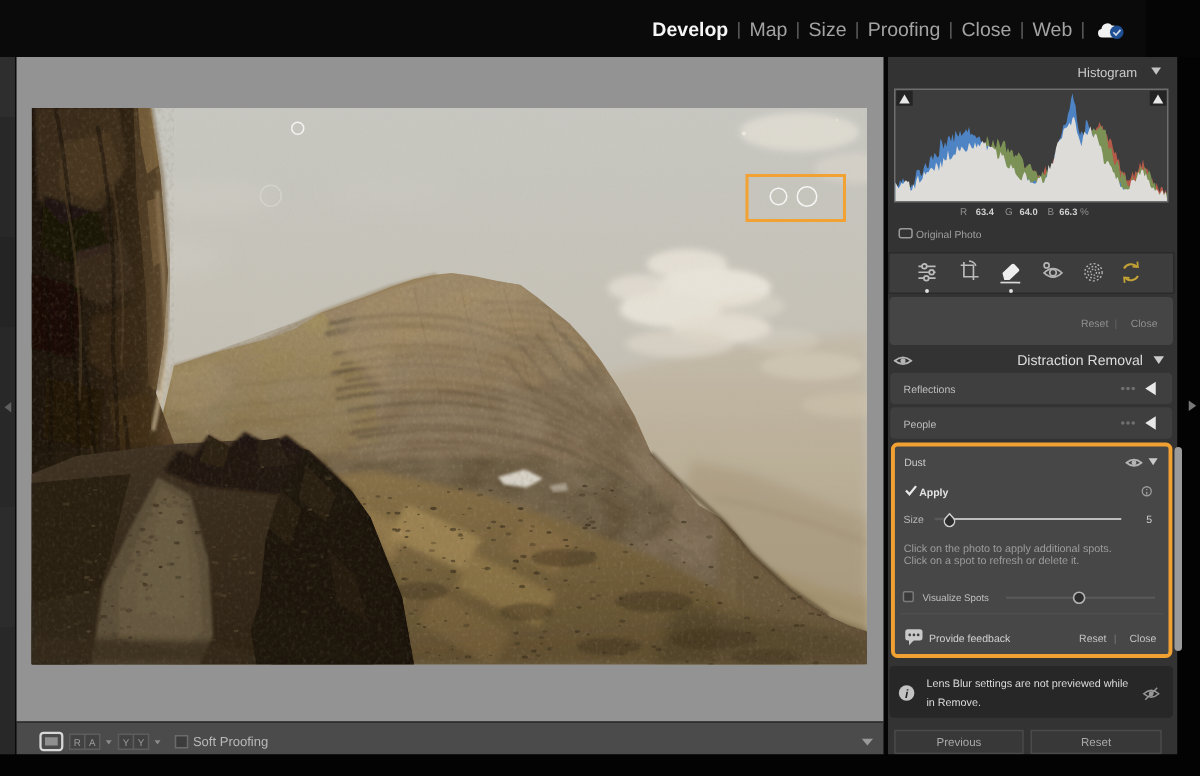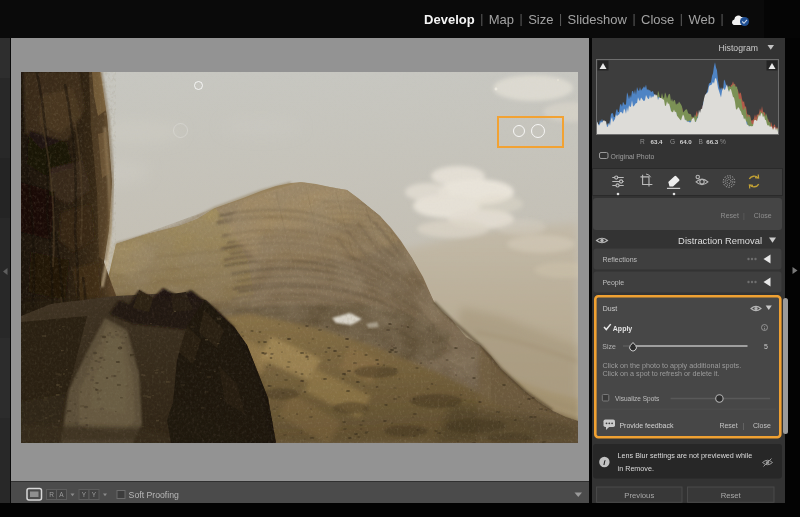--- a/index.html
+++ b/index.html
@@ -48,21 +48,21 @@
 <body>
 <div id="stage">
 
   <div id="topnav" class="abs">
     <span class="it active">Develop</span>
       <span class="sep">|</span>
     <span class="it">Map</span>
       <span class="sep">|</span>
     <span class="it">Size</span>
       <span class="sep">|</span>
-    <span class="it">Slideshow</span>
+    <span class="it">Proofing</span>
       <span class="sep">|</span>
     <span class="it">Close</span>
       <span class="sep">|</span>
     <span class="it">Web</span>
       <span class="sep">|</span>
     <svg width="19" height="14" viewBox="0 0 19 14" style="margin-left:2px">
       <path d="M4 13 Q1 13 1 10.2 Q1 7.8 3.3 7.4 Q3.5 4.6 6 3.8 Q8.6 3 10.3 5 Q13.8 4.8 14.4 7.6 Q17 8 17 10.4 Q17 13 14 13 Z" fill="#f2f2f2"></path>
       <circle cx="13.5" cy="9.5" r="4.5" fill="#1f4f93"></circle>
       <path d="M11.2 9.5 l1.8 1.8 l3-3.4" stroke="#cfd8e8" stroke-width="1.1" fill="none"></path>
     </svg>

